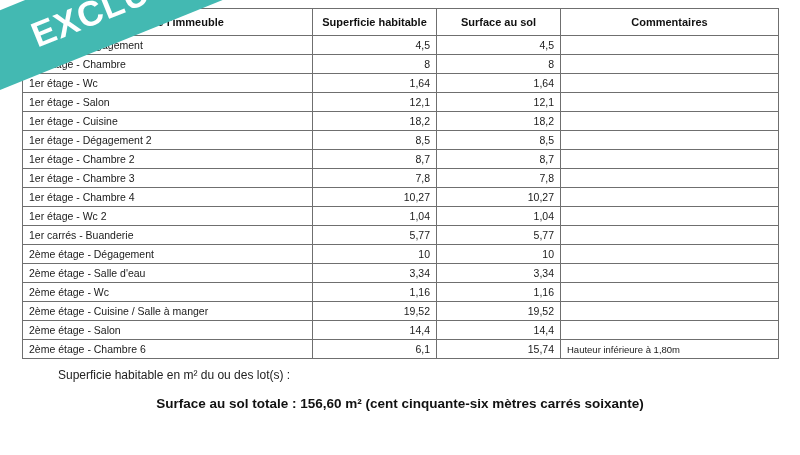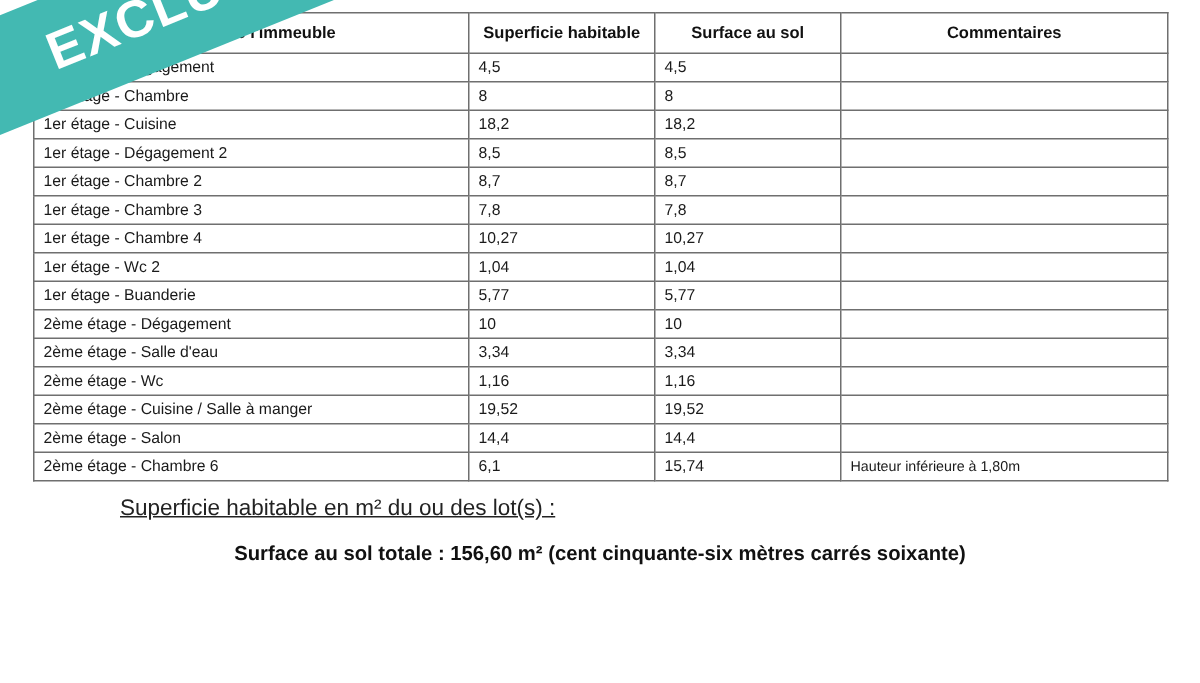--- a/index.html
+++ b/index.html
@@ -52,33 +52,32 @@
   col.c-part   { width: 290px; }
   col.c-hab    { width: 124px; }
   col.c-sol    { width: 124px; }
   col.c-com    { width: 218px; }
 
   td.part {
     text-align: left;
     font-size: 10.5px;
   }
   td.num {
-    text-align: left;
+    text-align: right;
     font-size: 10.5px;
   }
   td.comment {
     font-size: 9.5px;
   }
 
   .note {
     margin-top: 9px;
-    margin-left: 58px;
-    font-size: 15px;
+    margin-left: 36px;
+    font-size: 12px;
     color: #222;
-    text-decoration: underline;
   }
 
   .totals {
     margin-top: 12px;
     text-align: center;
     font-size: 13.5px;
     font-weight: bold;
     line-height: 1.45;
     color: #111;
   }
@@ -134,20 +133,32 @@
           <td class="num">4,5</td>
           <td class="comment"></td>
         </tr>
         <tr>
           <td class="part">1er étage - Chambre</td>
           <td class="num">8</td>
           <td class="num">8</td>
           <td class="comment"></td>
         </tr>
         <tr>
+          <td class="part">1er étage - Wc</td>
+          <td class="num">1,64</td>
+          <td class="num">1,64</td>
+          <td class="comment"></td>
+        </tr>
+        <tr>
+          <td class="part">1er étage - Salon</td>
+          <td class="num">12,1</td>
+          <td class="num">12,1</td>
+          <td class="comment"></td>
+        </tr>
+        <tr>
           <td class="part">1er étage - Cuisine</td>
           <td class="num">18,2</td>
           <td class="num">18,2</td>
           <td class="comment"></td>
         </tr>
         <tr>
           <td class="part">1er étage - Dégagement 2</td>
           <td class="num">8,5</td>
           <td class="num">8,5</td>
           <td class="comment"></td>
@@ -170,21 +181,21 @@
           <td class="num">10,27</td>
           <td class="comment"></td>
         </tr>
         <tr>
           <td class="part">1er étage - Wc 2</td>
           <td class="num">1,04</td>
           <td class="num">1,04</td>
           <td class="comment"></td>
         </tr>
         <tr>
-          <td class="part">1er étage - Buanderie</td>
+          <td class="part">1er carrés - Buanderie</td>
           <td class="num">5,77</td>
           <td class="num">5,77</td>
           <td class="comment"></td>
         </tr>
         <tr>
           <td class="part">2ème étage - Dégagement</td>
           <td class="num">10</td>
           <td class="num">10</td>
           <td class="comment"></td>
         </tr>

